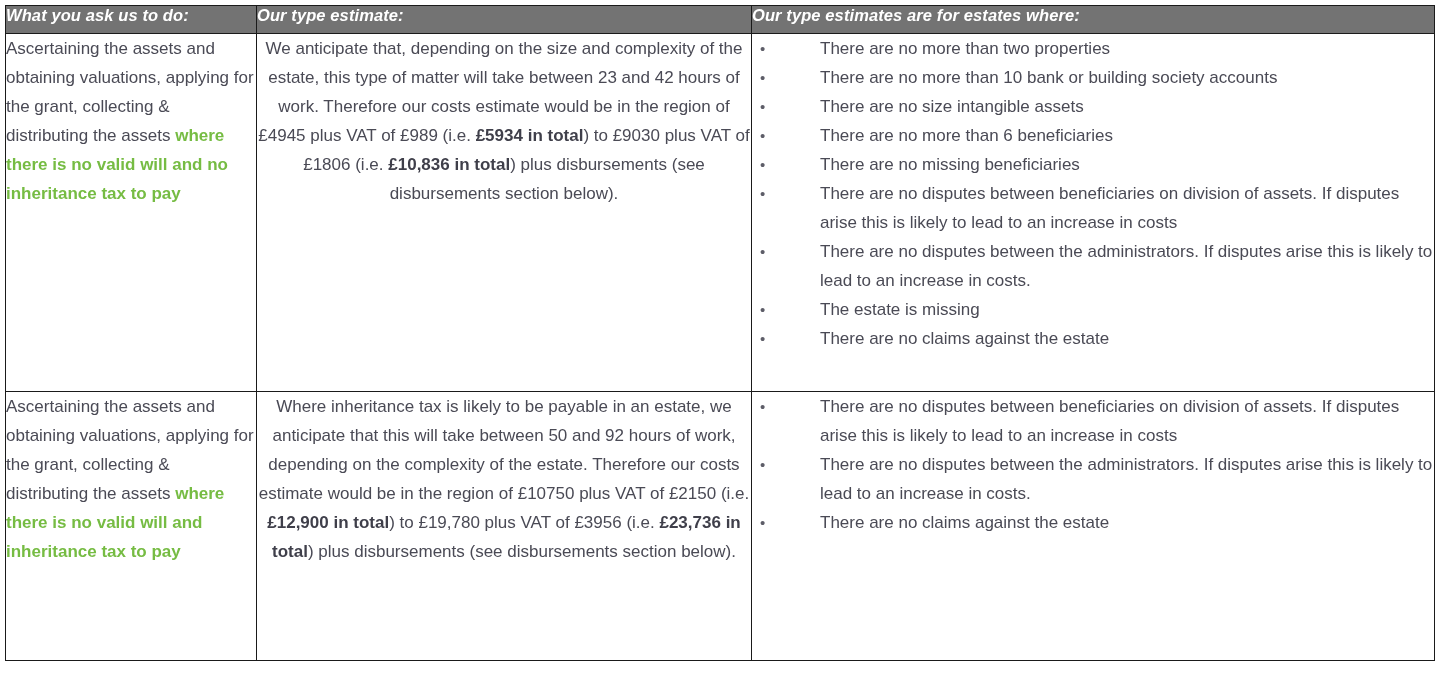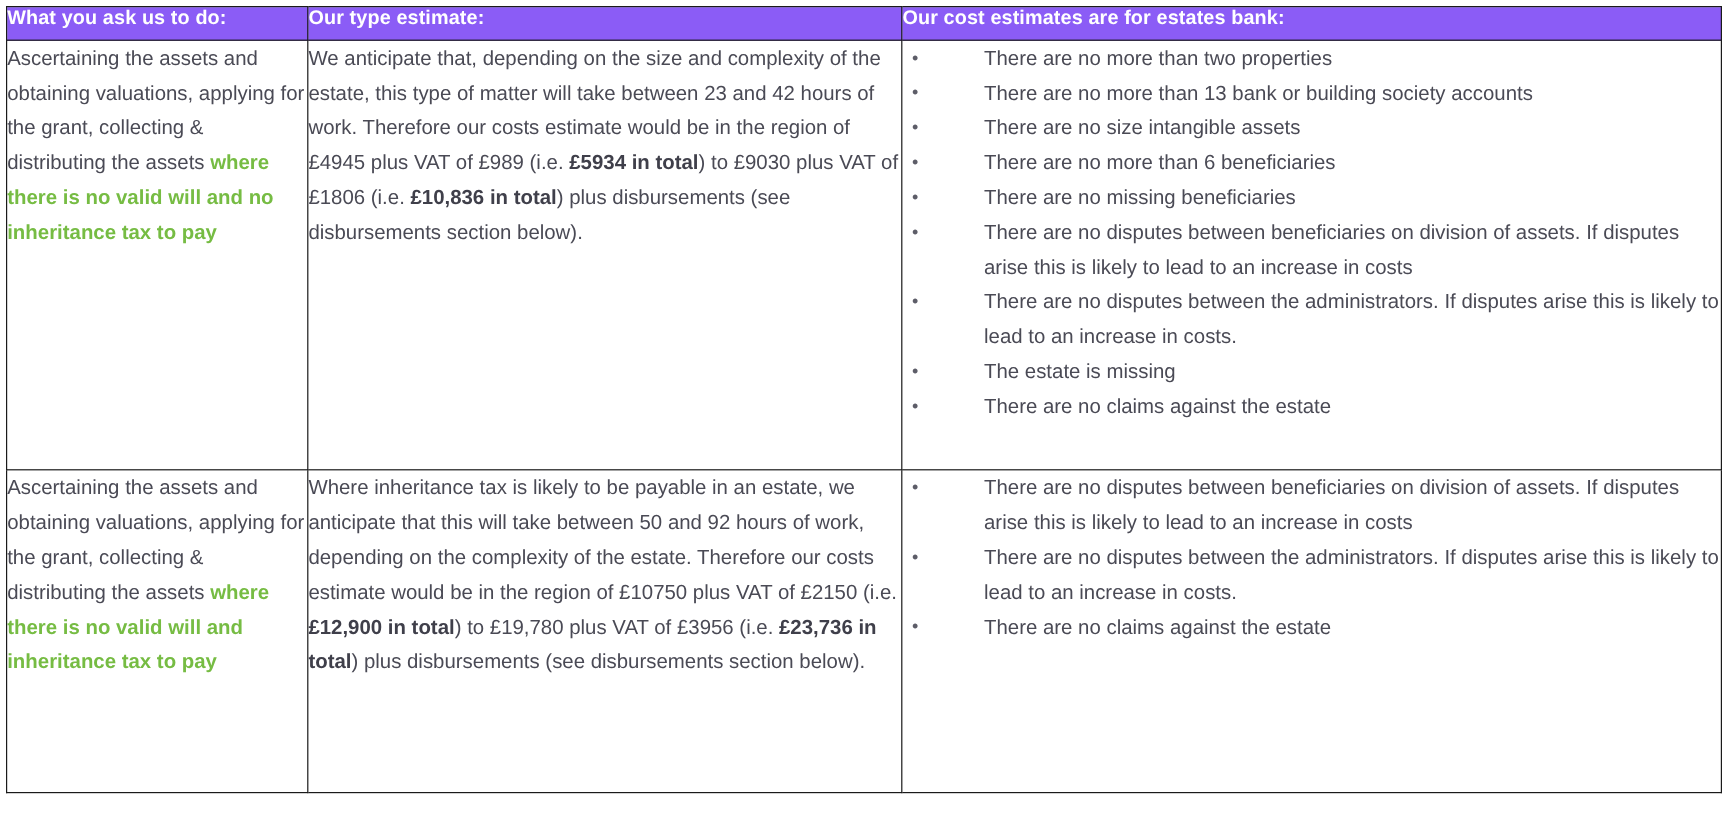--- a/index.html
+++ b/index.html
@@ -34,40 +34,41 @@
     padding: 0;
   }
 
   
   col.c1 { width: 251px; }
   col.c2 { width: 495px; }
   col.c3 { width: 683px; }
 
   
   thead th {
-    background: #8b5cf6;
+    background: #737373;
     height: 27px;
     padding: 2px 8px 3px 10px;
     text-align: left;
     font-size: 16.5px;
     font-weight: bold;
     color: #ffffff;
     letter-spacing: 0.1px;
     white-space: nowrap;
+    font-style: italic;
   }
 
   
   td.cell {
     padding: 6px 9px 10px 10px;
     font-size: 17px;
     line-height: 29px;
     color: #4a4a55;
   }
   td.cell-a { padding-right: 4px; }
-  td.cell-b { padding-right: 8px; }
+  td.cell-b { padding-right: 8px; text-align: center; }
   td.cell-c { padding: 6px 8px 10px 6px; }
 
   .row1 td { height: 357px; }
   .row2 td { height: 268px; }
 
   p.para {
     margin: 0;
   }
   .green {
     color: #76BC43;
@@ -108,36 +109,36 @@
   <table class="cost-table">
     <colgroup>
       <col class="c1">
       <col class="c2">
       <col class="c3">
     </colgroup>
     <thead>
       <tr>
         <th>What you ask us to do:</th>
         <th>Our type estimate:</th>
-        <th>Our cost estimates are for estates bank:</th>
+        <th>Our type estimates are for estates where:</th>
       </tr>
     </thead>
     <tbody>
 
       <tr class="row1">
         <td class="cell cell-a">
           <p class="para"><span>Ascertaining the assets and obtaining valuations, applying for the grant, collecting &amp; distributing the assets </span><span class="green">where there is no valid will and no inheritance tax to pay</span></p>
         </td>
         <td class="cell cell-b">
           <p class="para"><span>We anticipate that, depending on the size and complexity of the estate, this type of matter will take between 23 and 42 hours of work.  Therefore our costs estimate would be in the region of £4945 plus VAT of £989 (i.e. </span><span class="bold">£5934 in total</span><span>) to £9030 plus VAT of £1806 (i.e. </span><span class="bold">£10,836 in total</span><span>) plus disbursements (see disbursements section below).</span></p>
         </td>
         <td class="cell cell-c">
           <ul class="bullets">
             <li>There are no more than two properties</li>
-            <li>There are no more than 13 bank or building society accounts</li>
+            <li>There are no more than 10 bank or building society accounts</li>
             <li>There are no size intangible assets</li>
             <li>There are no more than 6 beneficiaries</li>
             <li>There are no missing beneficiaries</li>
             <li>There are no disputes between beneficiaries on division of assets. If disputes arise this is likely to lead to an increase in costs</li>
             <li>There are no disputes between the administrators. If disputes arise this is likely to lead to an increase in costs.</li>
             <li>The estate is missing</li>
             <li>There are no claims against the estate</li>
           </ul>
         </td>
       </tr>

